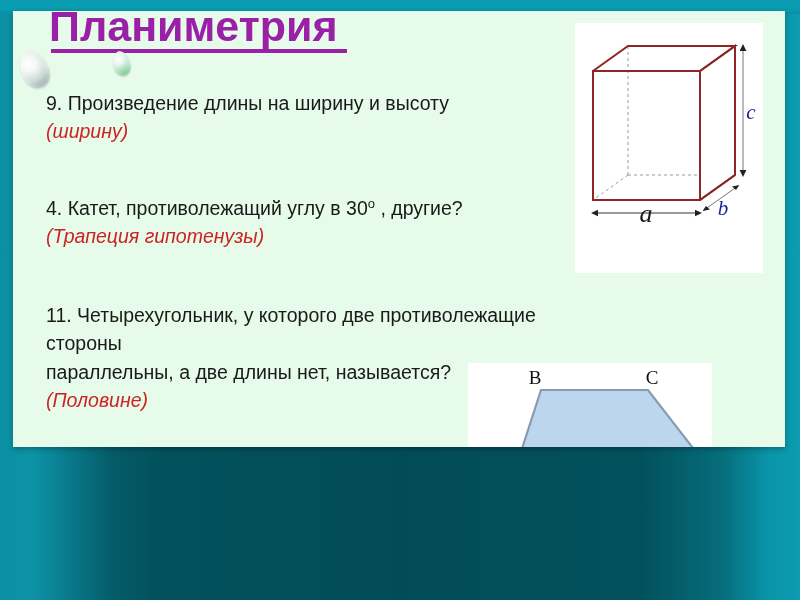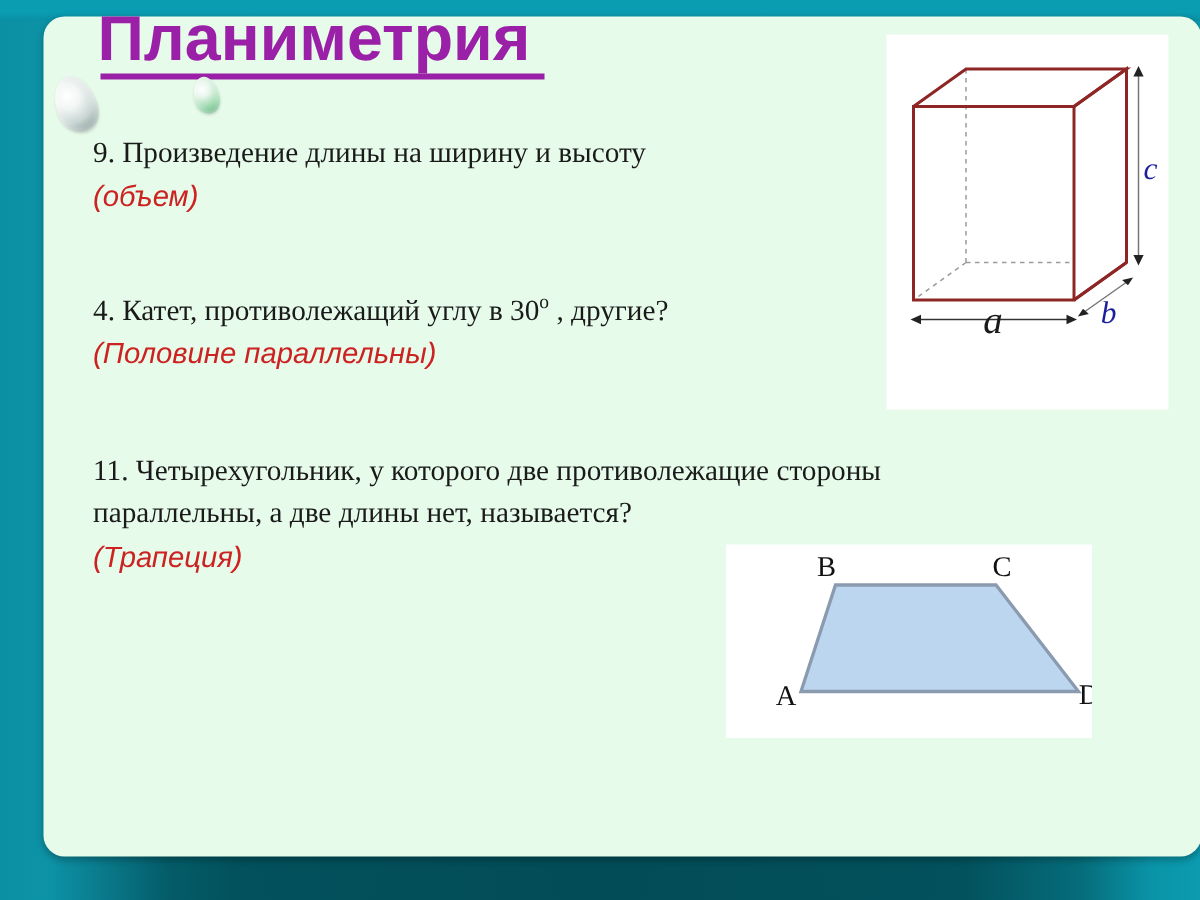--- a/index.html
+++ b/index.html
@@ -38,26 +38,25 @@
     left:0; top:0; right:0; height:14px;
     background: linear-gradient(to bottom, #0a9cb1 0%, #0a9cb1 60%, #0a8fa4 100%);
   }
 
   
   #card {
     position: absolute;
     left: 13px;
     top: 11px;
     width: 772px;
-    height: 560px;
+    height: 436px;
     background: #e6fbe9;
-    border-radius: 14px;
+    border-radius: 0;
     box-shadow: 0 2px 5px rgba(0,0,0,0.28);
     overflow: hidden;
-    margin-left: 16px;
   }
 
   
   #title-block {
     position: absolute;
     left: 36px;
     top: -6px;
     width: 400px;
   }
   #page-title {
@@ -99,21 +98,21 @@
     background: radial-gradient(circle at 40% 32%, #ffffff 0%, #e9f6ec 25%, #9ad8ac 60%, #4ca96c 85%, #cfeeda 100%);
   }
 
   
   .q-block { position: absolute; left: 33px; }
   #q9  { top: 78px;  width: 510px; }
   #q10 { top: 183px; width: 510px; }
   #q11 { top: 290px; width: 560px; }
 
   .q-line {
-    font-family: Liberation Serif, serif;
+    font-family: Liberation Sans, sans-serif;
     font-size: 19.5px;
     color: #1a1a1a;
     line-height: 1.45;
     white-space: nowrap;
   }
   #q11 .q-line { white-space: normal; }
   .q-answer {
     font-family: "Liberation Sans", sans-serif;
     font-size: 19.5px;
     font-style: italic;
@@ -161,32 +160,32 @@
 
     <div class="droplet" id="droplet-1">
       <div class="d-body"></div>
     </div>
     <div class="droplet" id="droplet-2">
       <div class="d-body"></div>
     </div>
 
     <div class="q-block" id="q9">
       <div class="q-line">9. Произведение длины на ширину и высоту</div>
-      <div class="q-answer">(объем)</div>
+      <div class="q-answer">(ширину)</div>
     </div>
 
     <div class="q-block" id="q10">
       <div class="q-line"><span>4. Катет, противолежащий углу в 30</span><span class="deg">о</span><span> , другие?</span></div>
-      <div class="q-answer">(Половине параллельны)</div>
+      <div class="q-answer">(Трапеция гипотенузы)</div>
     </div>
 
     <div class="q-block" id="q11">
       <div class="q-line">11. Четырехугольник, у которого две противолежащие стороны</div>
       <div class="q-line">параллельны, а две длины нет, называется?</div>
-      <div class="q-answer">(Трапеция)</div>
+      <div class="q-answer">(Половине)</div>
     </div>
 
     <div class="figure-panel" id="box-figure-panel">
       <svg viewBox="0 0 188 250" xmlns="http://www.w3.org/2000/svg">
 
         <g stroke="#9a9a9a" stroke-width="1" fill="none" stroke-dasharray="3,3">
           <line x1="53" y1="23" x2="53" y2="152"></line>
           <line x1="53" y1="152" x2="18" y2="177"></line>
           <line x1="53" y1="152" x2="125" y2="152"></line>
         </g>

